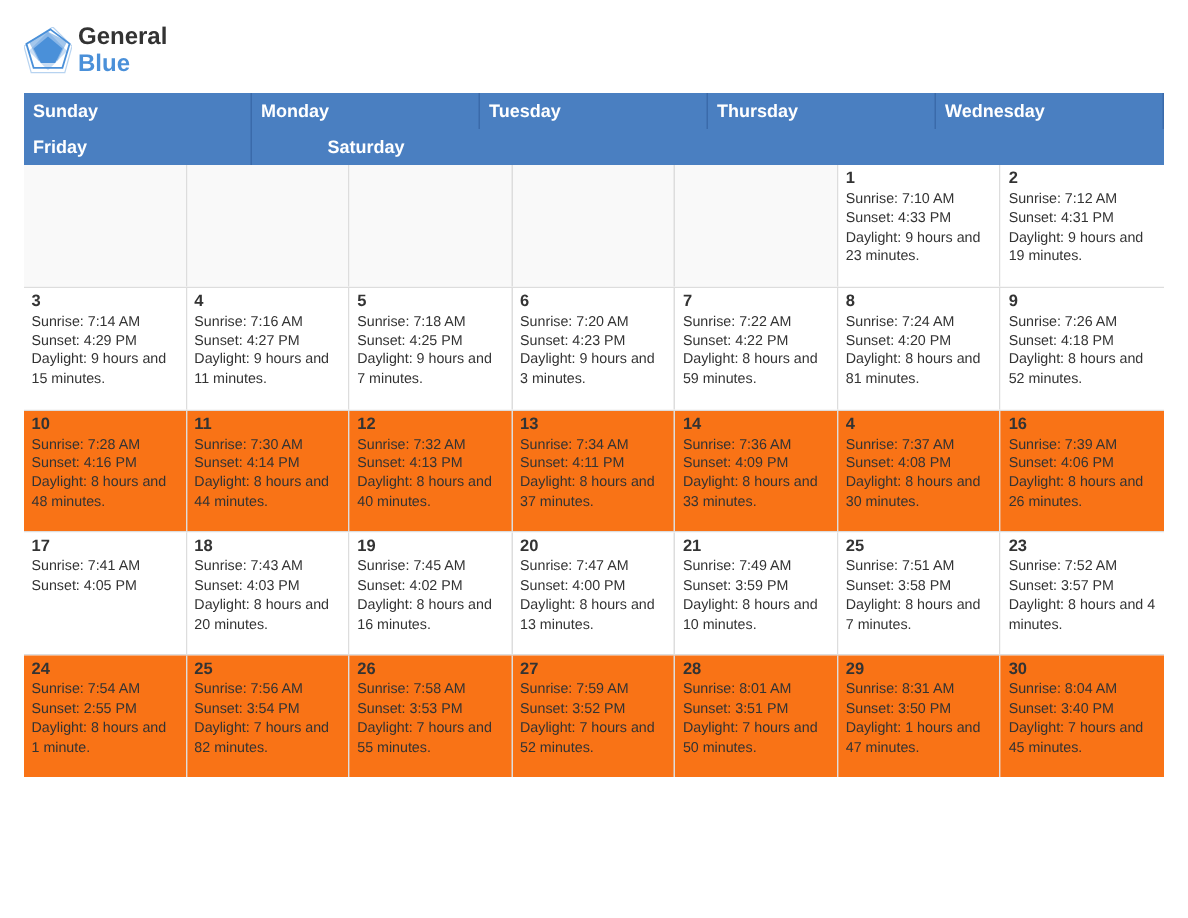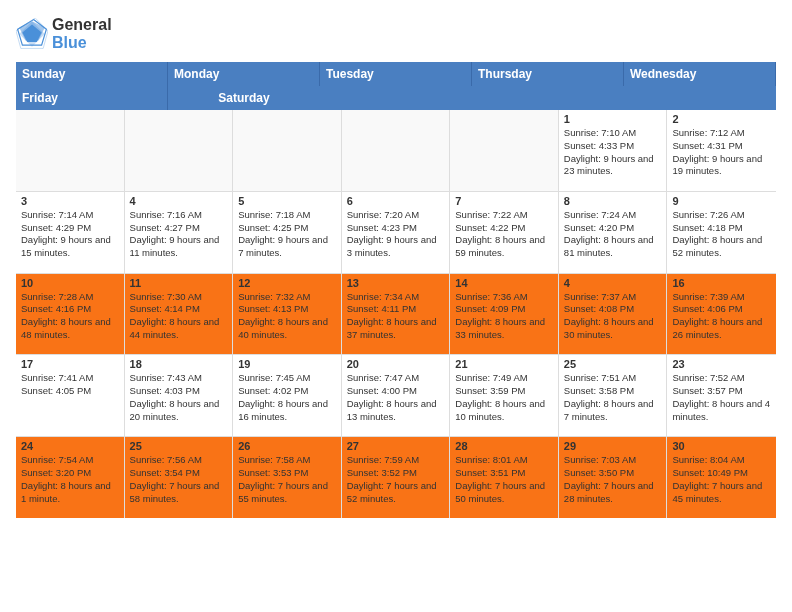--- a/index.html
+++ b/index.html
@@ -278,28 +278,28 @@
             <div class="day-num">23</div>
             <div class="cell-line">Sunrise: 7:52 AM</div>
             <div class="cell-line">Sunset: 3:57 PM</div>
             <div class="cell-line">Daylight: 8 hours and 4 minutes.</div>
           </div>
         </div>
         <div class="cal-row">
           <div class="cal-cell shaded">
             <div class="day-num">24</div>
             <div class="cell-line">Sunrise: 7:54 AM</div>
-            <div class="cell-line">Sunset: 3:20 PM</div>
+            <div class="cell-line">Sunset: 2:55 PM</div>
             <div class="cell-line">Daylight: 8 hours and 1 minute.</div>
           </div>
           <div class="cal-cell shaded">
             <div class="day-num">25</div>
             <div class="cell-line">Sunrise: 7:56 AM</div>
             <div class="cell-line">Sunset: 3:54 PM</div>
-            <div class="cell-line">Daylight: 7 hours and 58 minutes.</div>
+            <div class="cell-line">Daylight: 7 hours and 82 minutes.</div>
           </div>
           <div class="cal-cell shaded">
             <div class="day-num">26</div>
             <div class="cell-line">Sunrise: 7:58 AM</div>
             <div class="cell-line">Sunset: 3:53 PM</div>
             <div class="cell-line">Daylight: 7 hours and 55 minutes.</div>
           </div>
           <div class="cal-cell shaded">
             <div class="day-num">27</div>
             <div class="cell-line">Sunrise: 7:59 AM</div>
@@ -307,26 +307,26 @@
             <div class="cell-line">Daylight: 7 hours and 52 minutes.</div>
           </div>
           <div class="cal-cell shaded">
             <div class="day-num">28</div>
             <div class="cell-line">Sunrise: 8:01 AM</div>
             <div class="cell-line">Sunset: 3:51 PM</div>
             <div class="cell-line">Daylight: 7 hours and 50 minutes.</div>
           </div>
           <div class="cal-cell shaded">
             <div class="day-num">29</div>
-            <div class="cell-line">Sunrise: 7:03 AM</div>
+            <div class="cell-line">Sunrise: 8:31 AM</div>
             <div class="cell-line">Sunset: 3:50 PM</div>
-            <div class="cell-line">Daylight: 7 hours and 28 minutes.</div>
+            <div class="cell-line">Daylight: 1 hours and 47 minutes.</div>
           </div>
           <div class="cal-cell shaded">
             <div class="day-num">30</div>
             <div class="cell-line">Sunrise: 8:04 AM</div>
-            <div class="cell-line">Sunset: 10:49 PM</div>
+            <div class="cell-line">Sunset: 3:40 PM</div>
             <div class="cell-line">Daylight: 7 hours and 45 minutes.</div>
           </div>
         </div>
       </div>
   </div>
 </div>
 
 </body></html>

